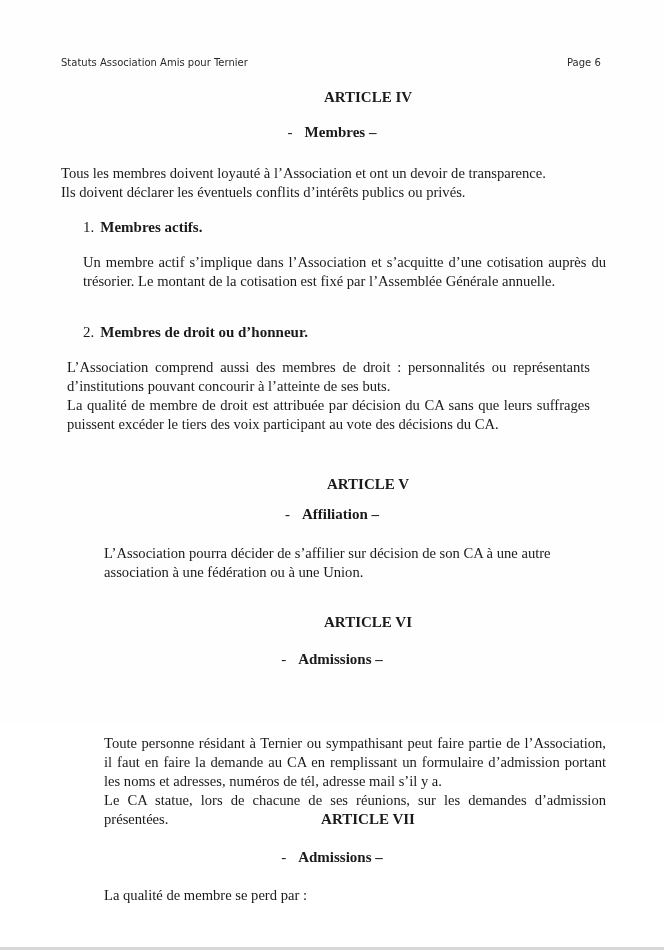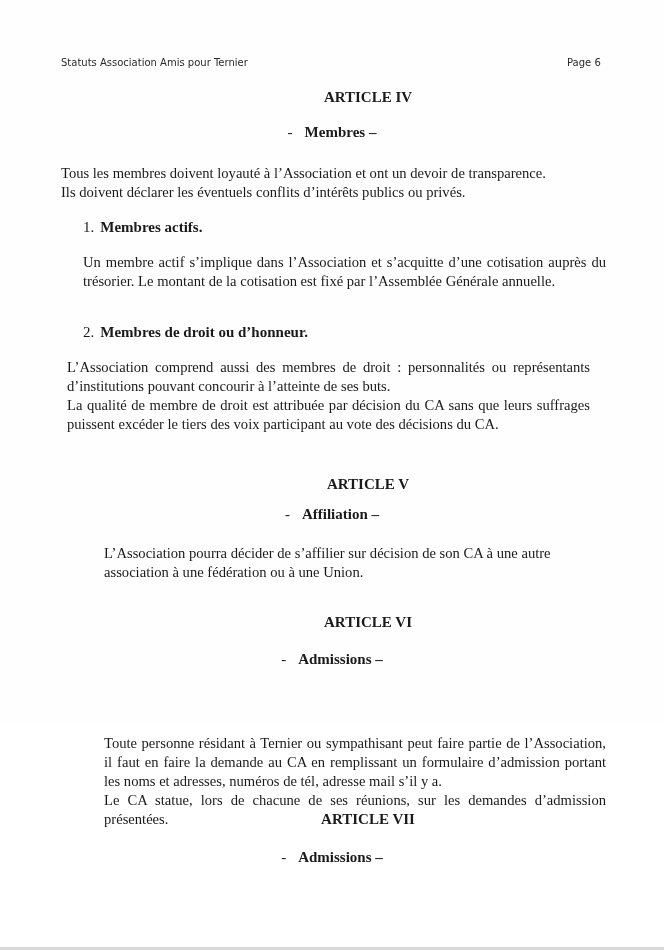--- a/index.html
+++ b/index.html
@@ -133,14 +133,17 @@
     <p>Toute personne résidant à Ternier ou sympathisant peut faire partie de l’Association, il faut en faire la demande au CA en remplissant un formulaire d’admission portant les noms et adresses, numéros de tél, adresse mail s’il y a.</p>
     <p>Le CA statue, lors de chacune de ses réunions, sur les demandes d’admission présentées.</p>
   </div>
 
   <div class="article-title" style="top:811px;">
     <span>ARTICLE VII</span>
   </div>
   <div class="section-sub" style="top:849px;">
     <span class="sub-dash">-</span><span>Admissions –</span>
   </div>
+  <div class="para para-left" style="left:104px; top:886px; width:480px;">
+    <div>La qualité de membre se perd par :</div>
+  </div>
 </div>
 <div class="bottom-edge"></div>
 
 </body></html>

